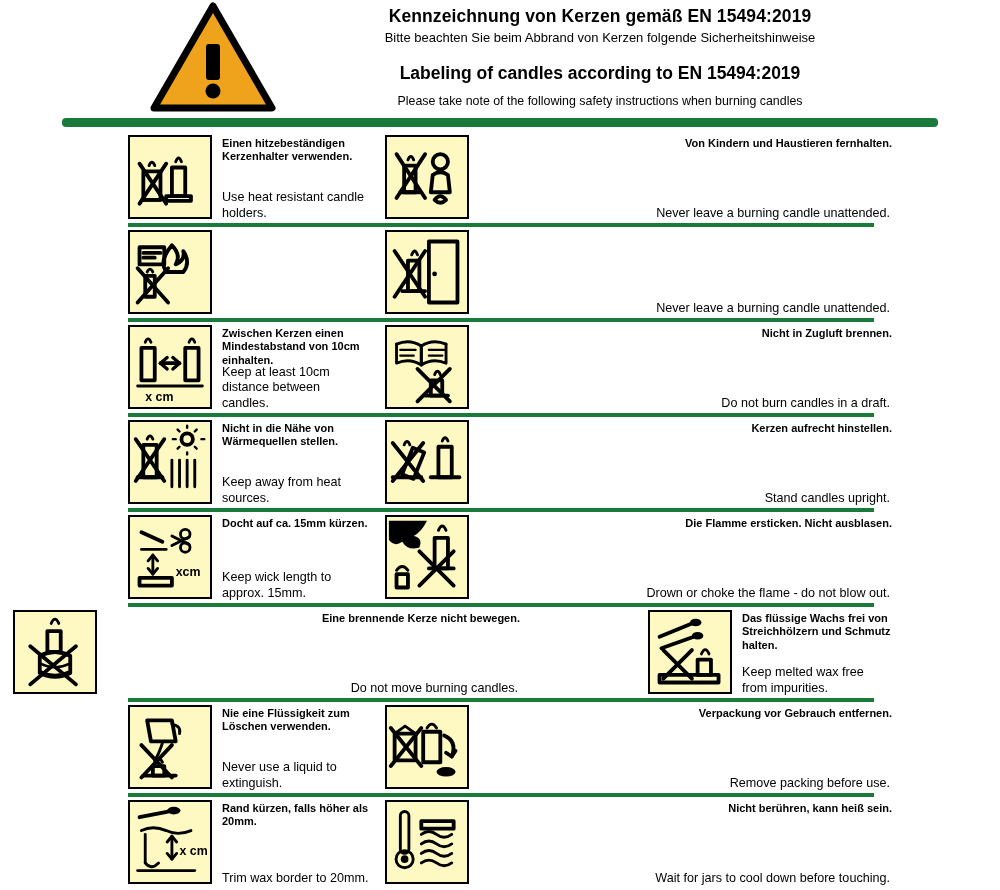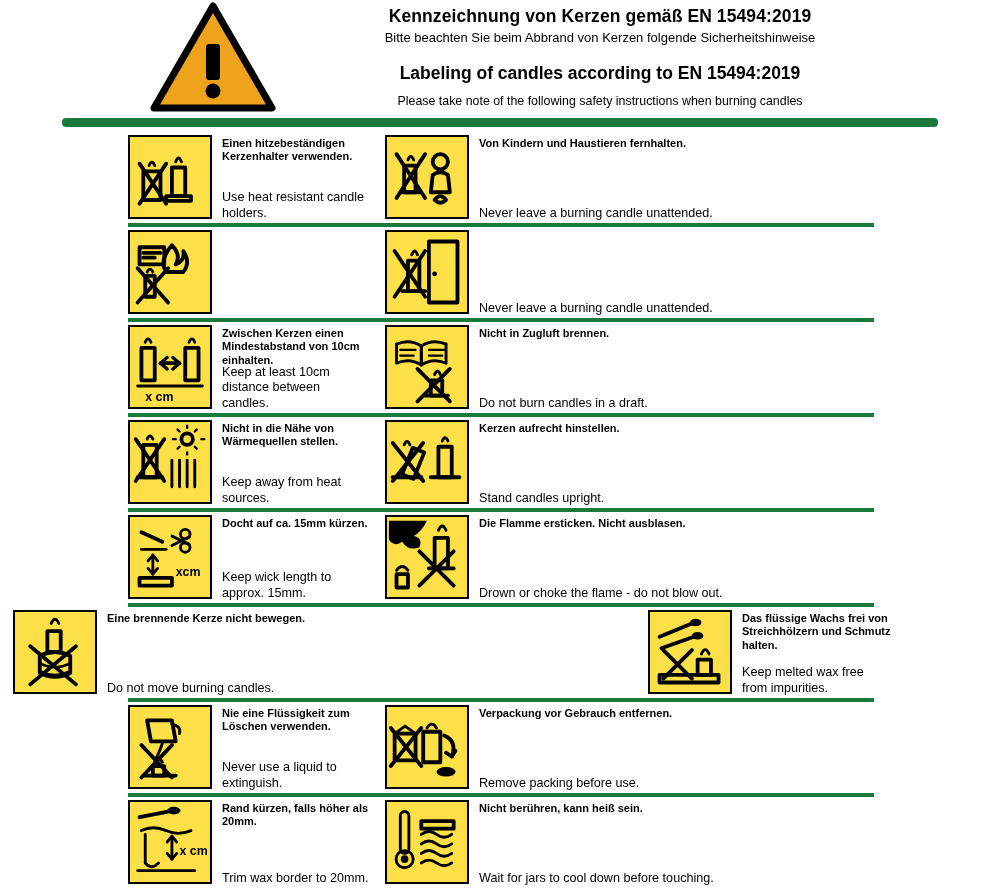--- a/index.html
+++ b/index.html
@@ -85,25 +85,25 @@
     display: flex;
     height: 95px;
   }
   .row + .row { margin-top: 0; }
   .cell {
     display: flex;
     align-items: flex-start;
     position: relative;
   }
   .cell-left { width: 372px; padding-left: 128px; }
-  .cell-right { width: 520px; padding-left: 13px; }
+  .cell-right { width: 520px; padding-left: 13px; text-align: right; }
   .pic {
     width: 84px; height: 84px;
     border: 2.5px solid #000;
-    background: #fde047;
+    background: #fef9c3;
     flex: 0 0 auto;
     margin-top: 4px;
     position: relative;
     overflow: hidden;
   }
   .pic svg { display: block; width: 100%; height: 100%; }
   .texts {
     padding-left: 10px;
     padding-top: 6px;
     flex: 1 1 auto;

